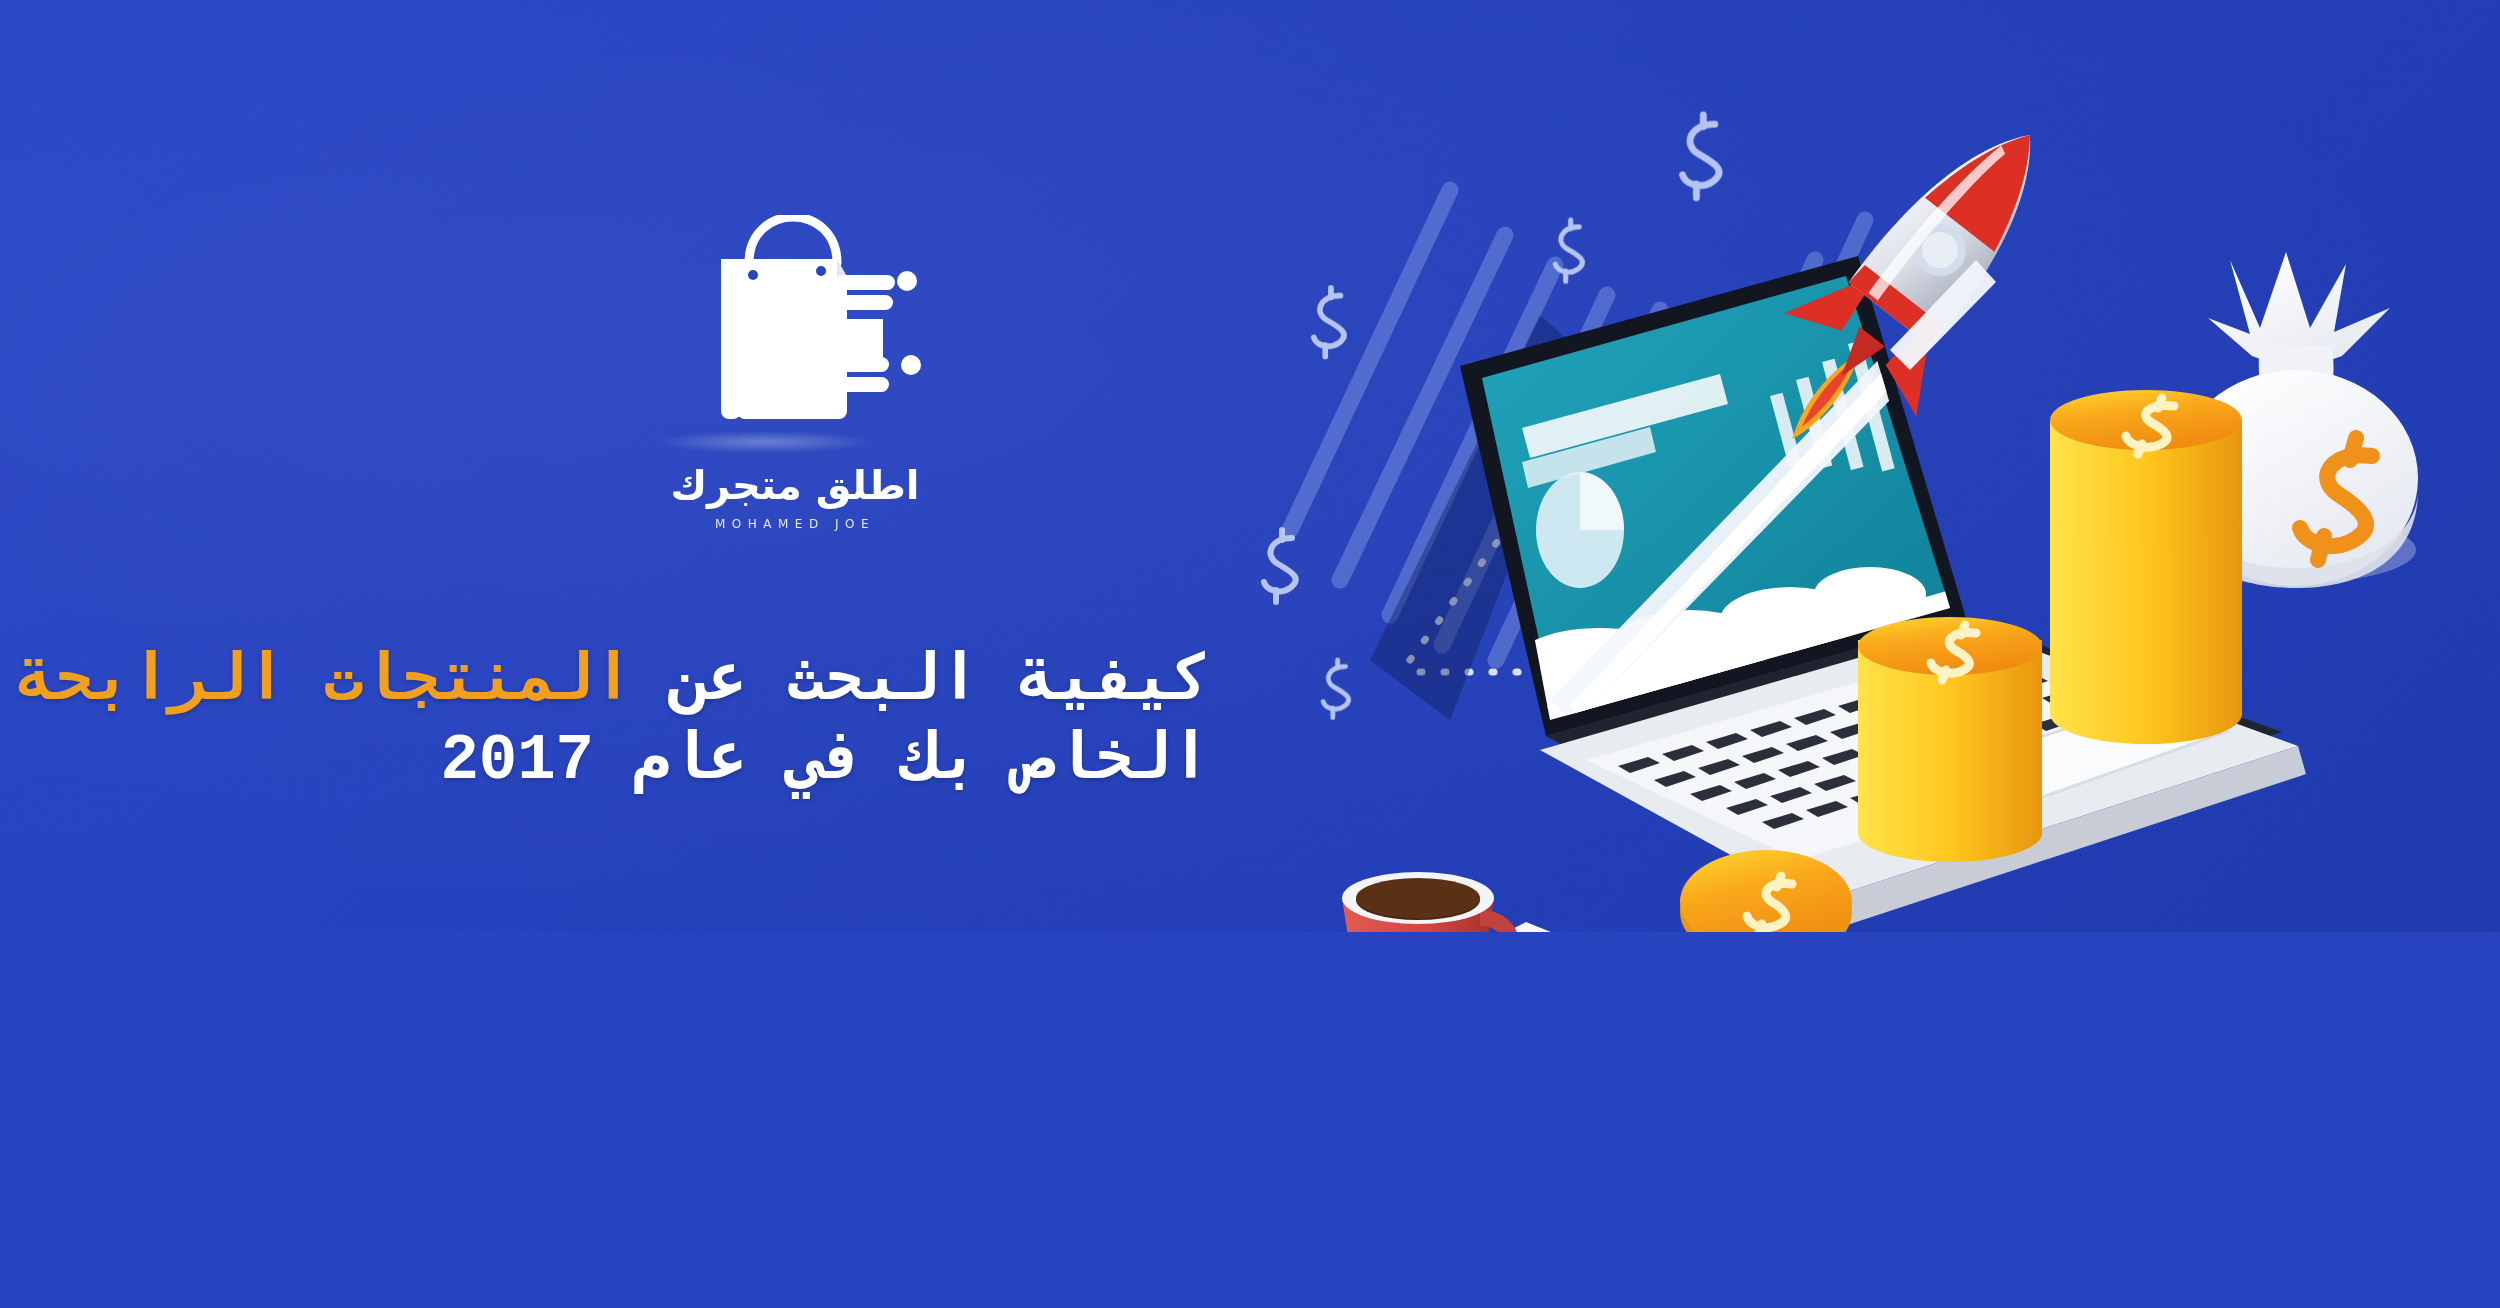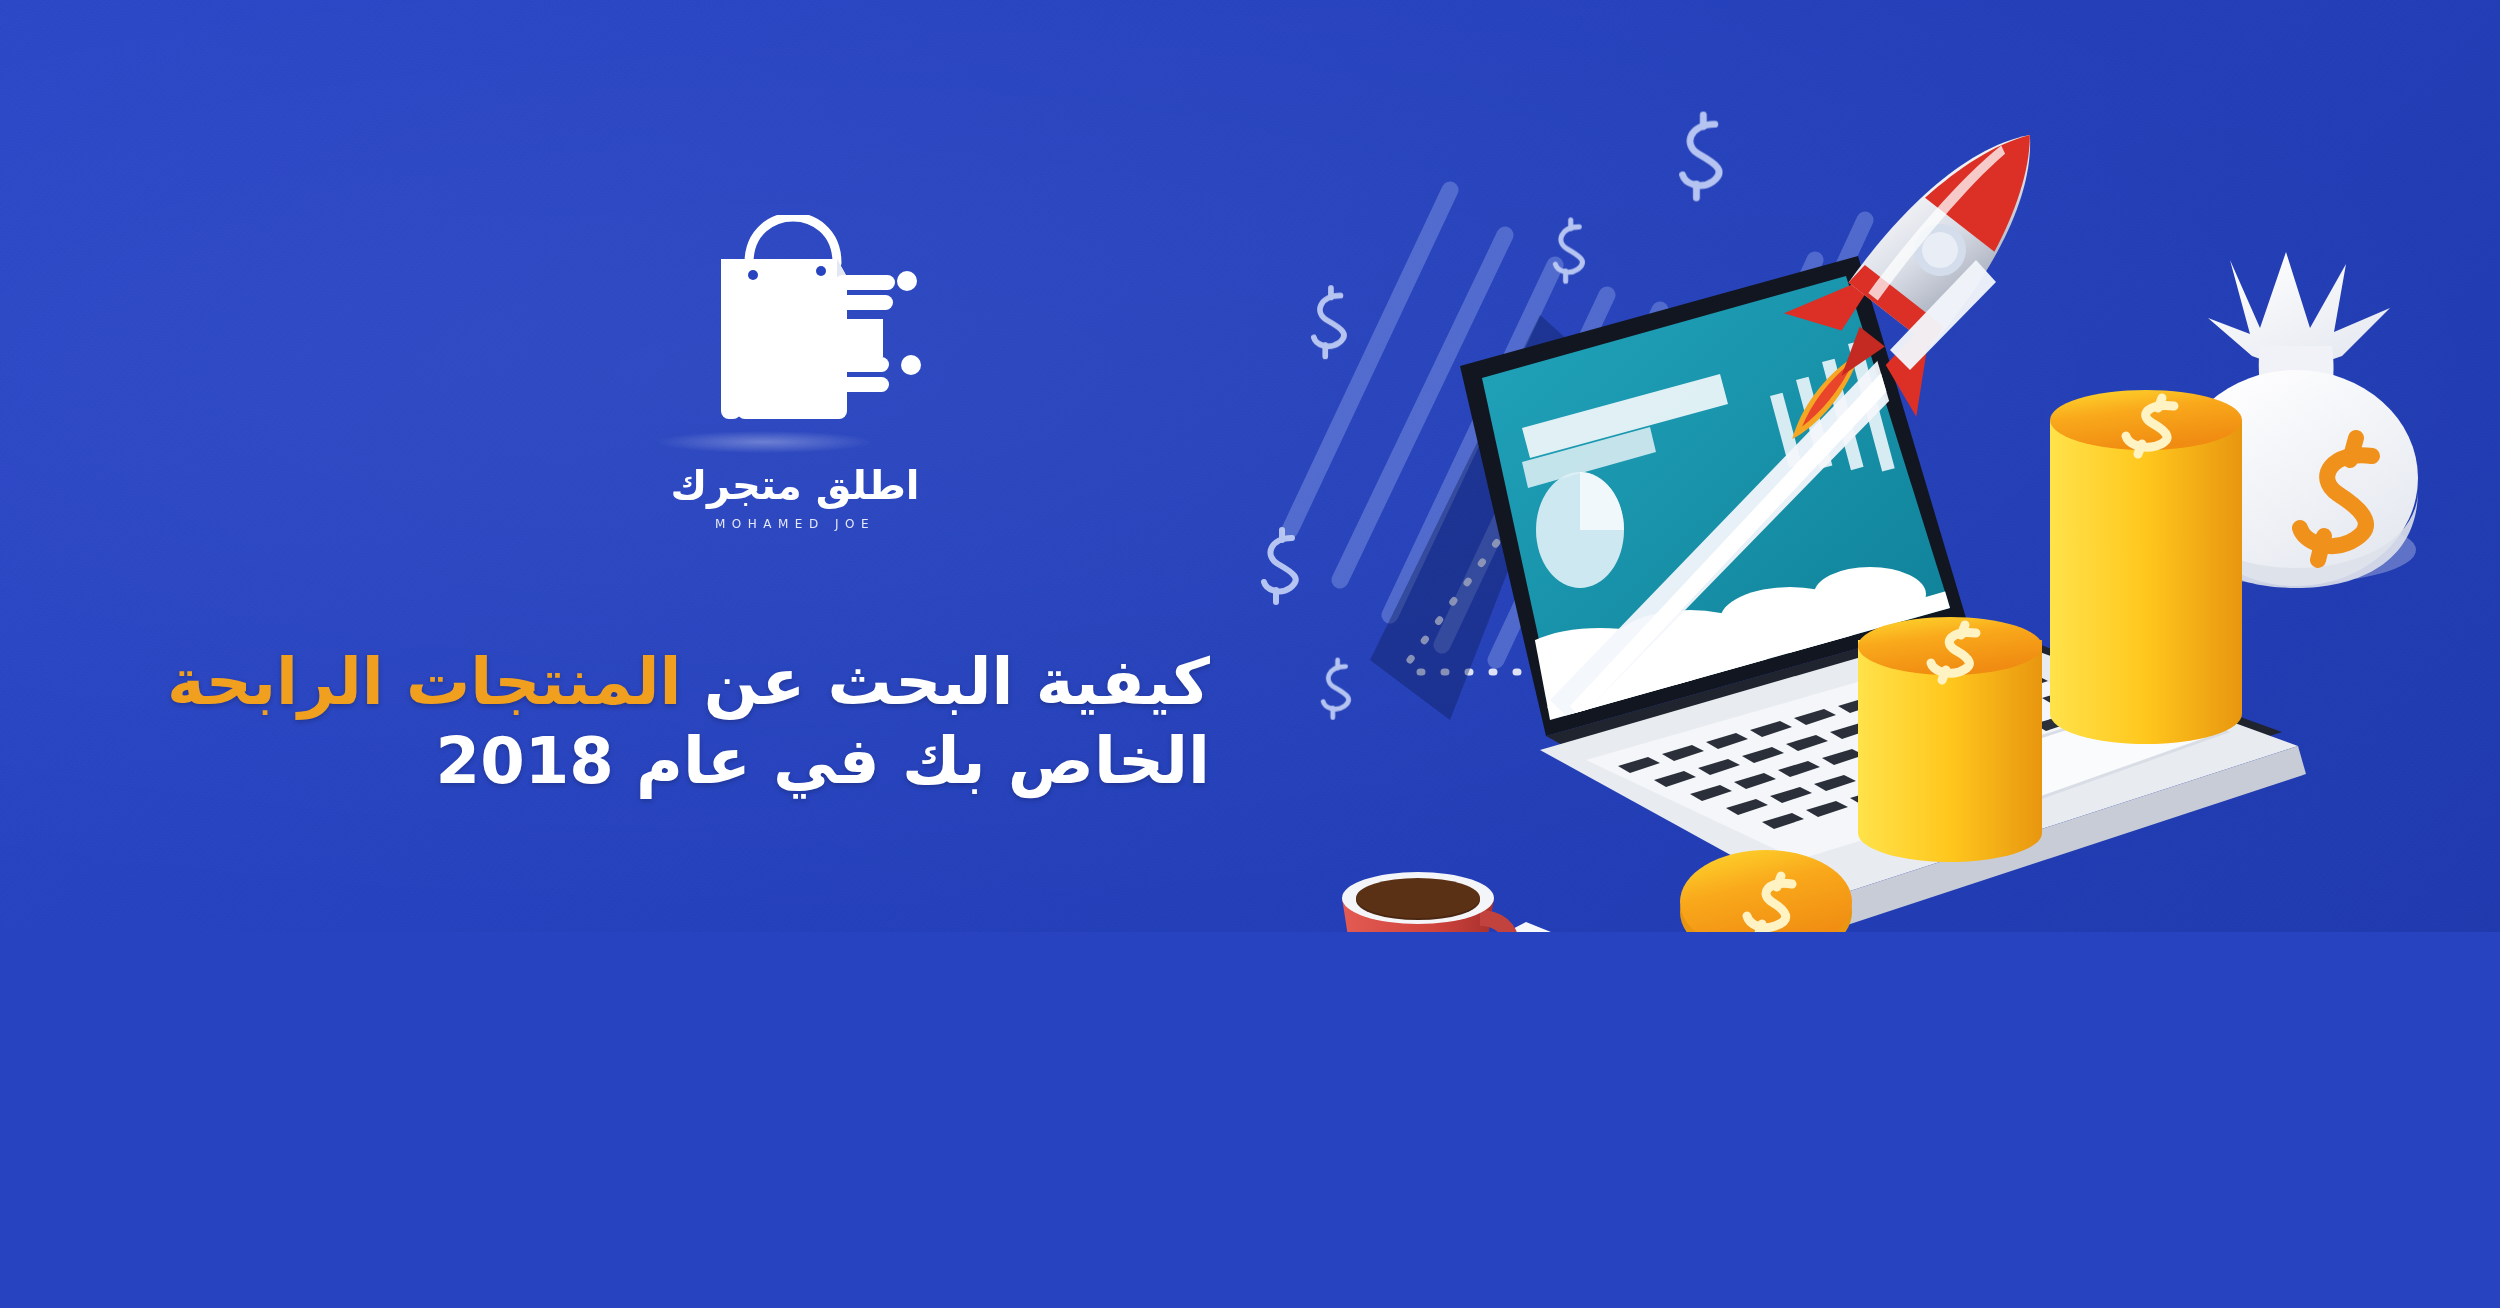--- a/index.html
+++ b/index.html
@@ -44,20 +44,21 @@
     direction:ltr;
   }
 
   
   #headline{
     position:absolute;right:1290px;top:600px;width:1060px;
     text-align:right;direction:rtl;
     font-size:64px;font-weight:800;line-height:1.23;
     color:#FFFFFF;
     text-shadow:0 2px 5px rgba(0,0,0,.22);
+    font-family:Liberation Mono, monospace;
   }
   #headline .hl-accent{color:#F0A01E;}
   #headline .hl-line{display:block;white-space:nowrap;}
 
   
   #illus{position:absolute;left:1250px;top:60px;width:1250px;height:1180px;}
   #illus svg{display:block;}
 </style>
 </head>
 <body>
@@ -504,16 +505,16 @@
         <circle cx="196" cy="150" r="10" fill="#FFFFFF"></circle>
       </svg>
     </div>
     <div id="bagshadow"></div>
     <div id="brand-ar">اطلق متجرك</div>
     <div id="brand-en">MOHAMED JOE</div>
   </div>
 
   <h1 id="headline">
     <span class="hl-line"><span>كيفية البحث عن </span><span class="hl-accent">المنتجات الرابحة</span></span>
-    <span class="hl-line">الخاص بك في عام 2018</span>
+    <span class="hl-line">الخاص بك في عام 2017</span>
   </h1>
 
 </div>
 
 </body></html>

